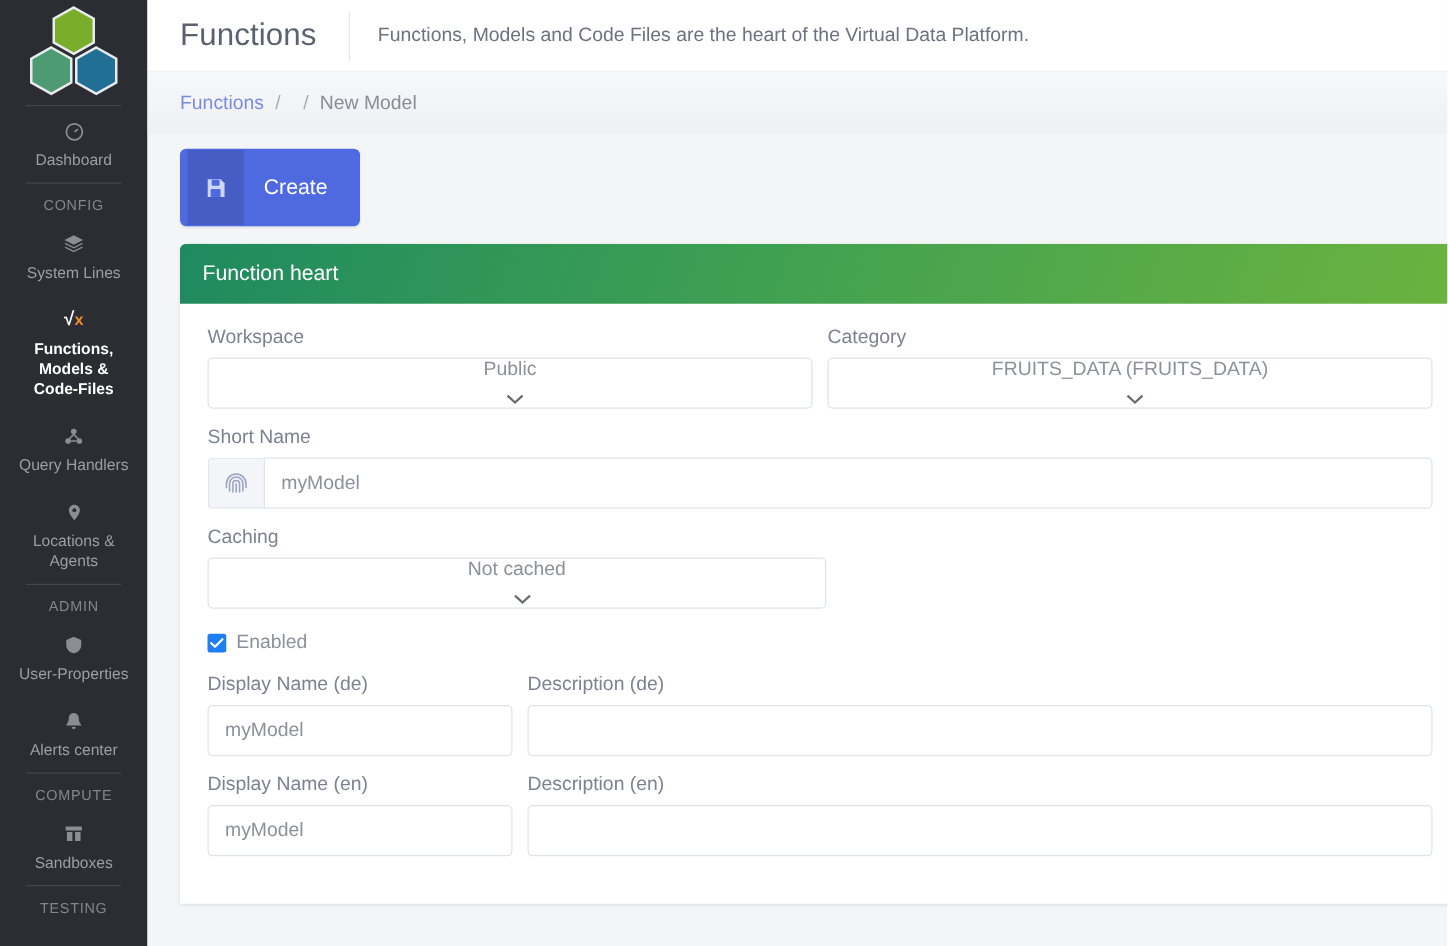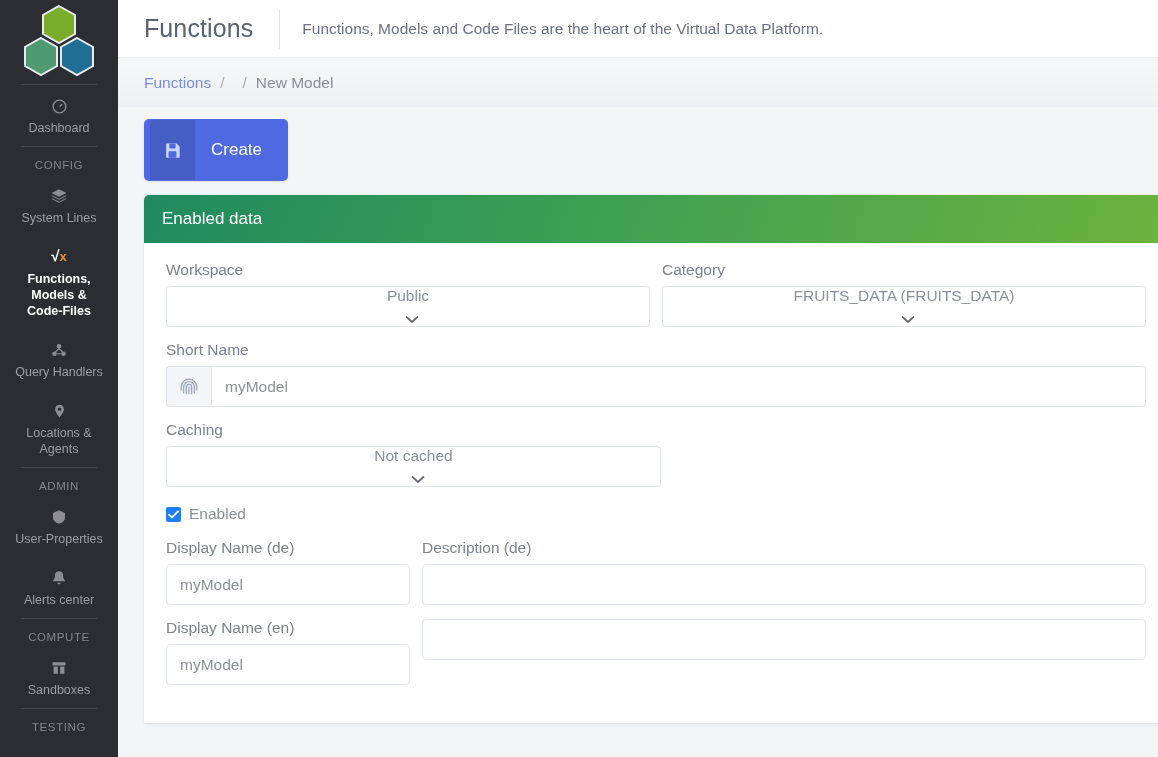--- a/index.html
+++ b/index.html
@@ -390,21 +390,21 @@
             <rect x="8" y="3.5" width="8" height="6" rx="1" fill="#4f6ae0"></rect>
             <rect x="7" y="13" width="10" height="8" rx="1" fill="#4f6ae0"></rect>
           </svg>
         </span>
         <span class="lb">Create</span>
       </button>
     </div>
 
     <div class="card">
       <div class="card-head">
-        <span>Enabled data</span>
+        <span>Function heart</span>
       </div>
 
       <div class="card-body">
 
         <div class="row row-gap">
           <div class="col-half fgroup">
             <label class="lbl">Workspace</label>
             <div class="ctl select">
               <span>Public</span>
               <span class="chev">
@@ -483,20 +483,21 @@
         </div>
 
         <div class="row row-gap">
           <div class="narrow fgroup">
             <label class="lbl">Display Name (en)</label>
             <div class="ctl">
               <span>myModel</span>
             </div>
           </div>
           <div class="wide fgroup">
+            <label class="lbl">Description (en)</label>
             <div class="ctl">
               <span></span>
             </div>
           </div>
         </div>
 
       </div>
     </div>
 
   </div>

